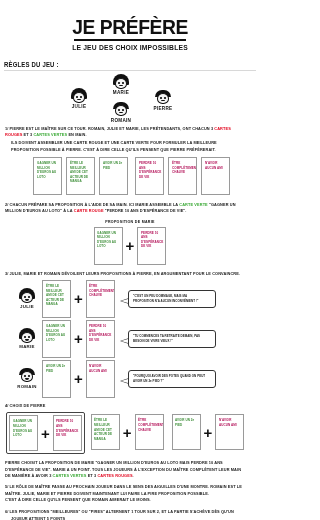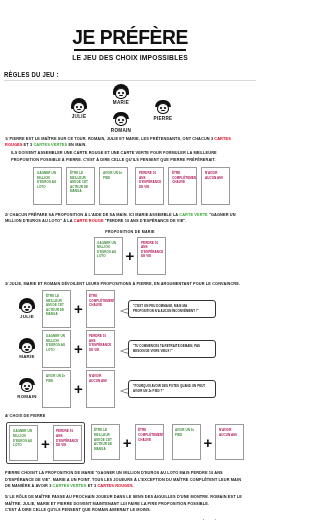--- a/index.html
+++ b/index.html
@@ -7,21 +7,21 @@
     width:260px;height:520px;
     background:#ffffff;
     font-family:"Liberation Sans", sans-serif;
     color:#1a1a1a;
     overflow:hidden;
     position:relative;
   }
   .page{width:260px;height:520px;position:relative;}
 
   
-  .header{padding-top:26px;text-align:center;}
+  .header{padding-top:16px;text-align:center;}
   .logo{
     font-family:"Liberation Sans", sans-serif;
     font-weight:bold;
     font-size:21px;
     letter-spacing:-0.5px;
     line-height:1;
     transform:scaleX(0.92);
     color:#111;
   }
   .logo-rule{

